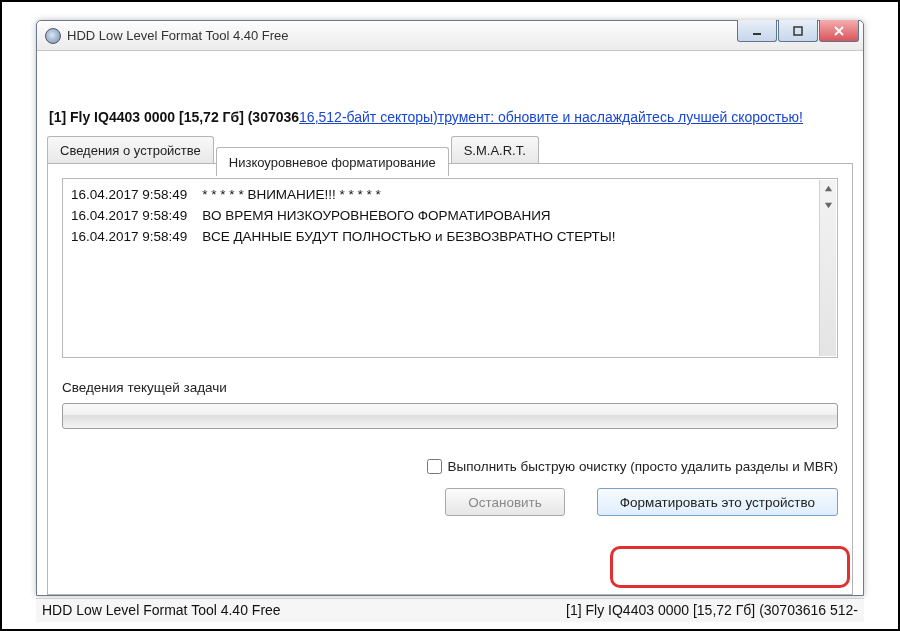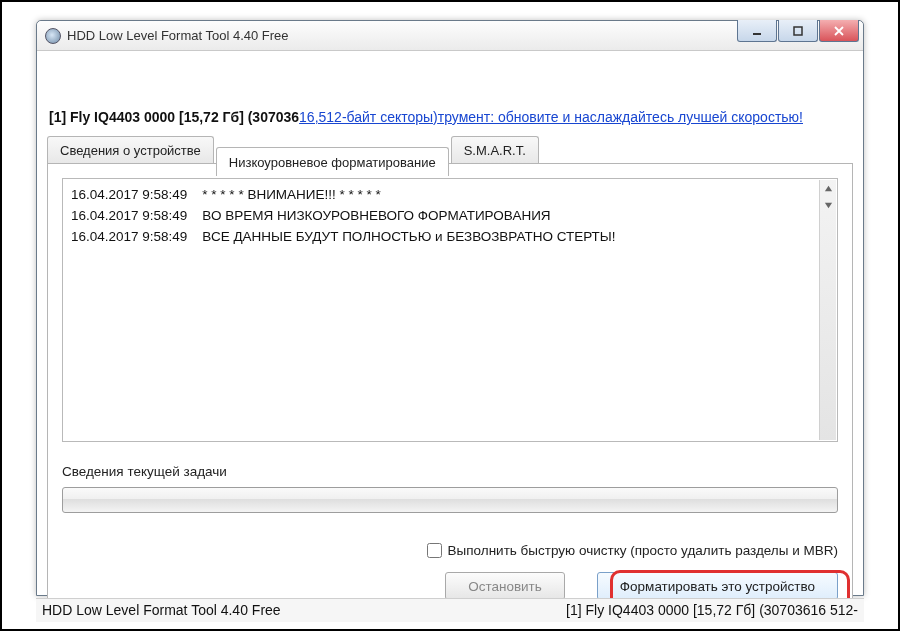--- a/index.html
+++ b/index.html
@@ -46,21 +46,21 @@
   display:flex; align-items:center;
 }
 .tab.active { background:#fff; height:29px; z-index:2; position:relative; top:13px; }
 
 .tabpanel {
   border:1px solid #b5b5b5; background:#fff; padding:14px 14px 18px 14px;
   min-height:432px; position:relative;
 }
 
 .logbox {
-  width:100%; height:264px; border:1px solid #b9b9b9; background:#fff;
+  width:100%; height:180px; border:1px solid #b9b9b9; background:#fff;
   padding:6px 8px; font-size:13.5px; color:#111; overflow:auto; position:relative;
 }
 .logbox .line { white-space:pre; line-height:1.55; }
 .scrollbar { position:absolute; right:1px; top:1px; bottom:1px; width:17px;
   background:linear-gradient(#f3f3f3,#e4e4e4); border-left:1px solid #d0d0d0; }
 .scrollbar .thumb-top, .scrollbar .thumb-bot { height:17px; display:flex; align-items:center; justify-content:center; }
 .scrollbar svg{ width:9px; height:9px; fill:#666; }
 
 .task-lbl { margin-top:22px; font-size:13.5px; color:#222; }
 .progress {

